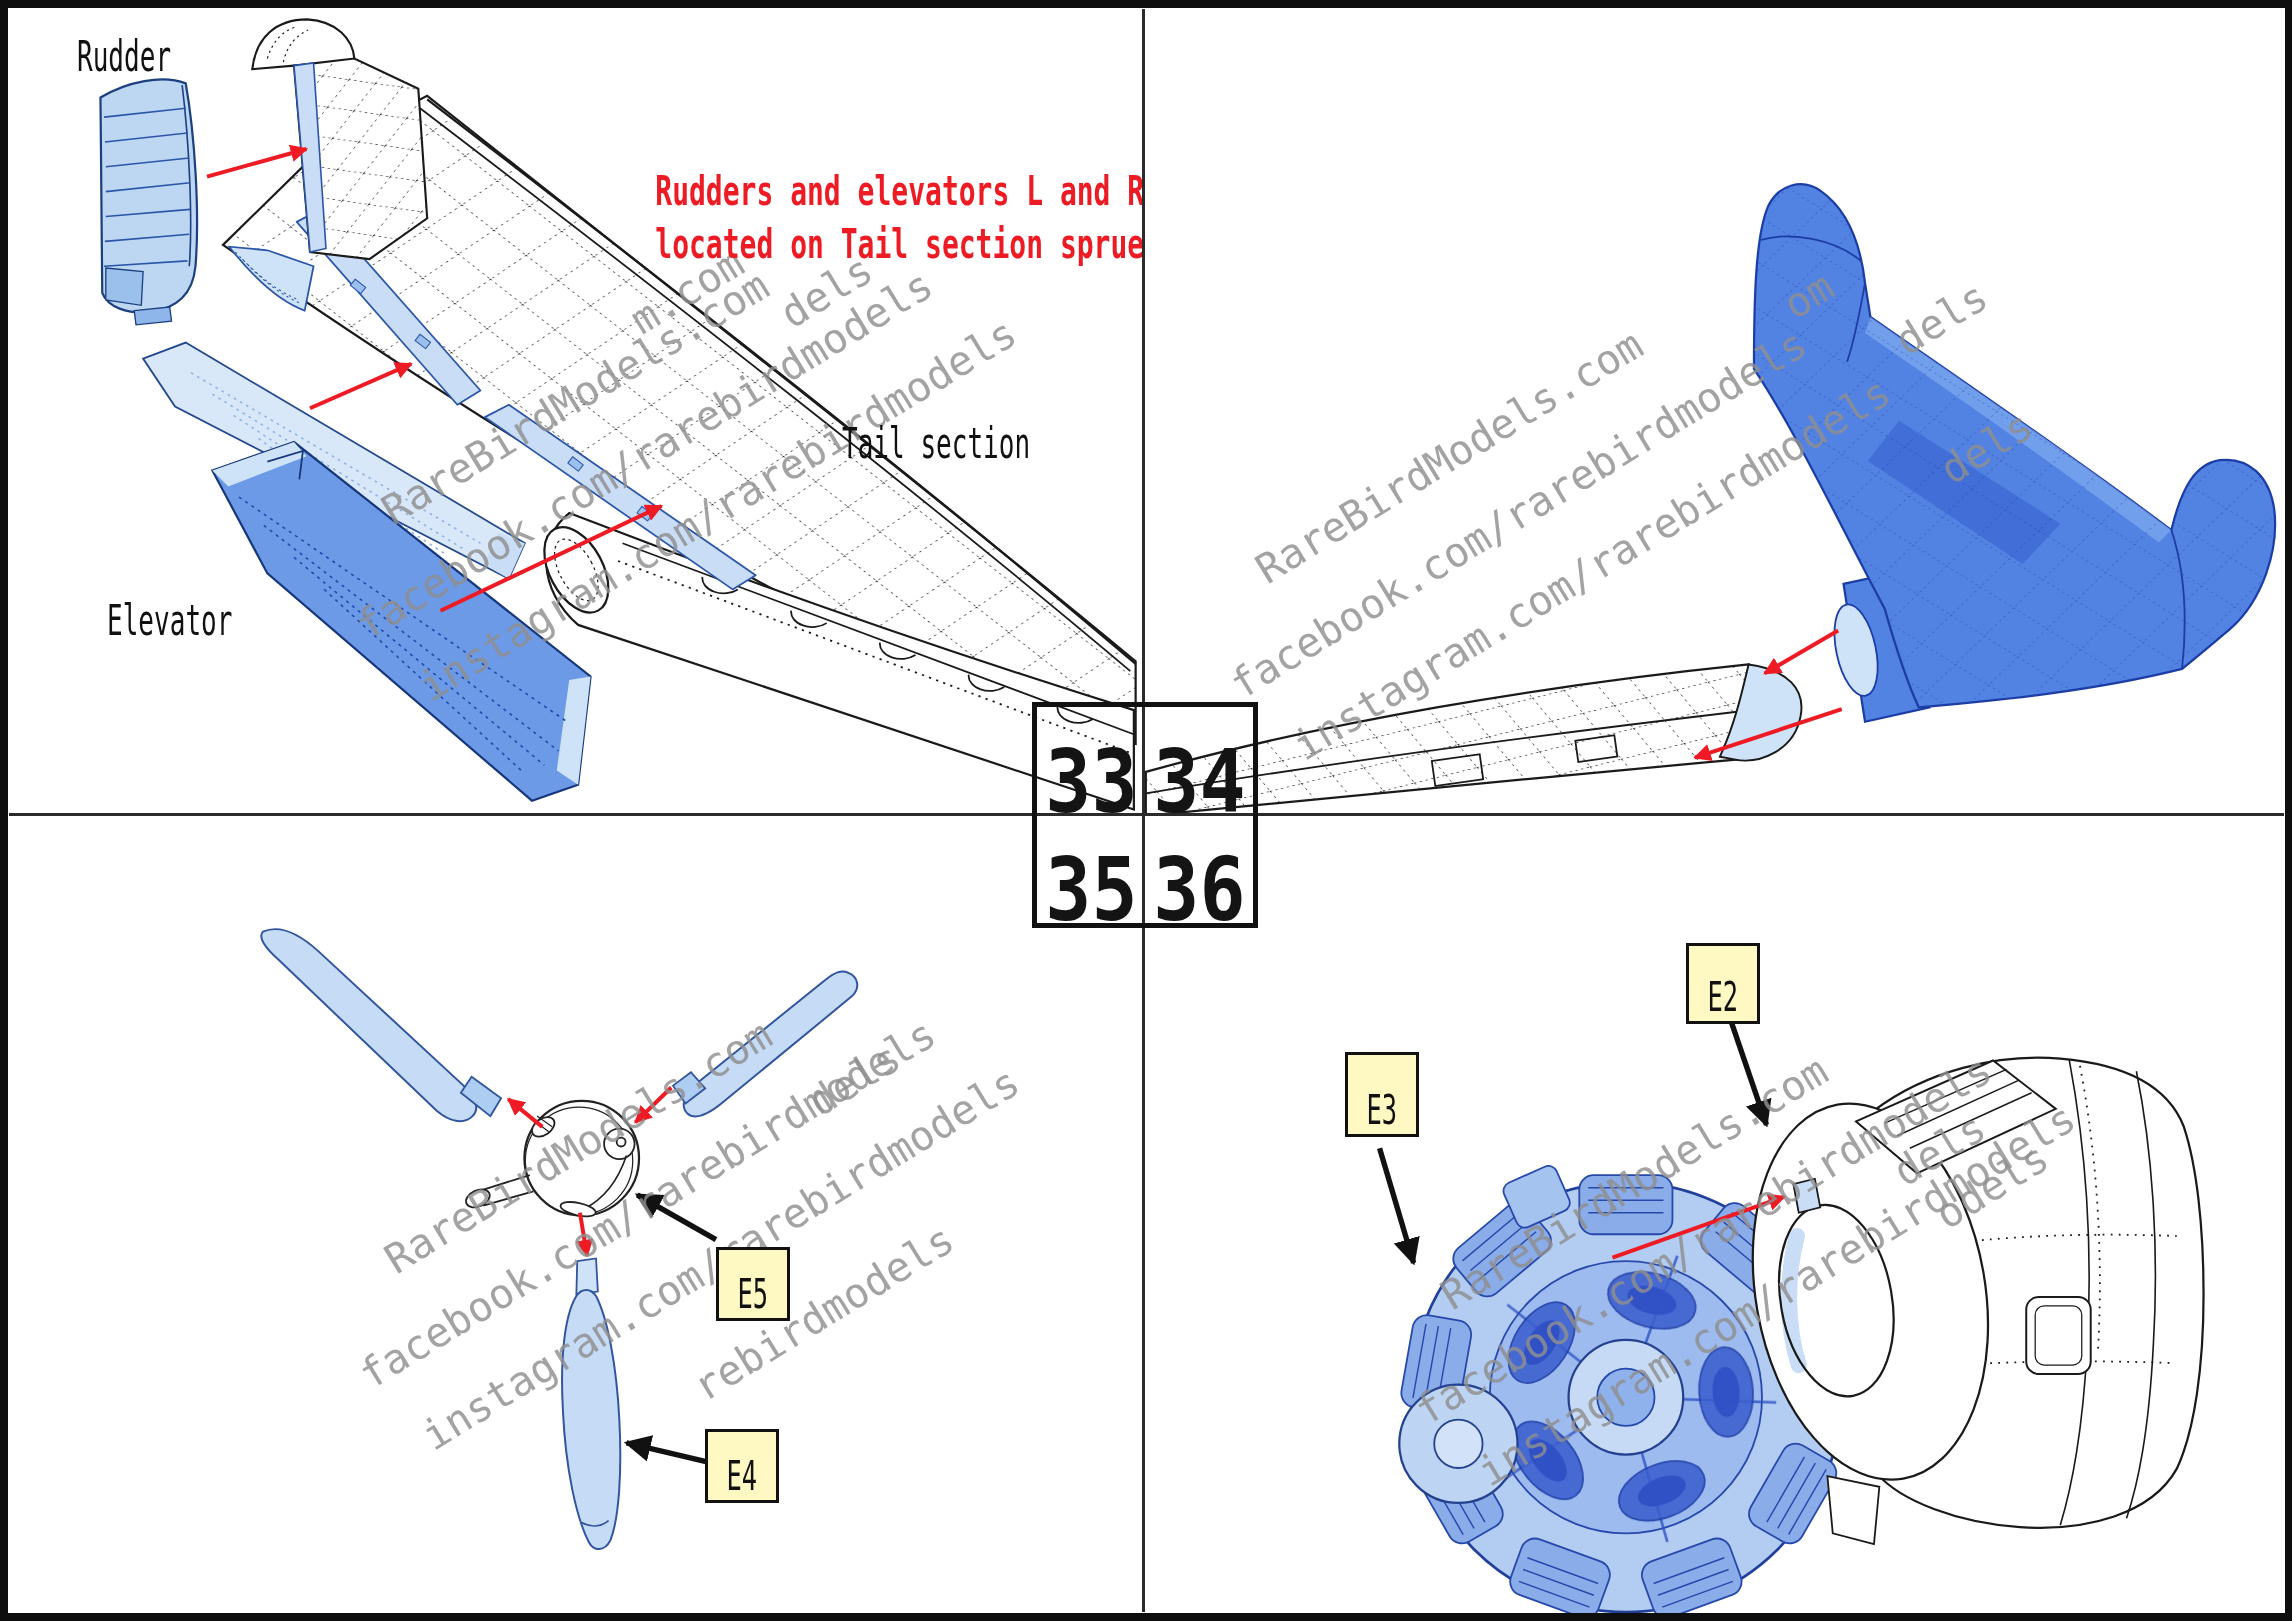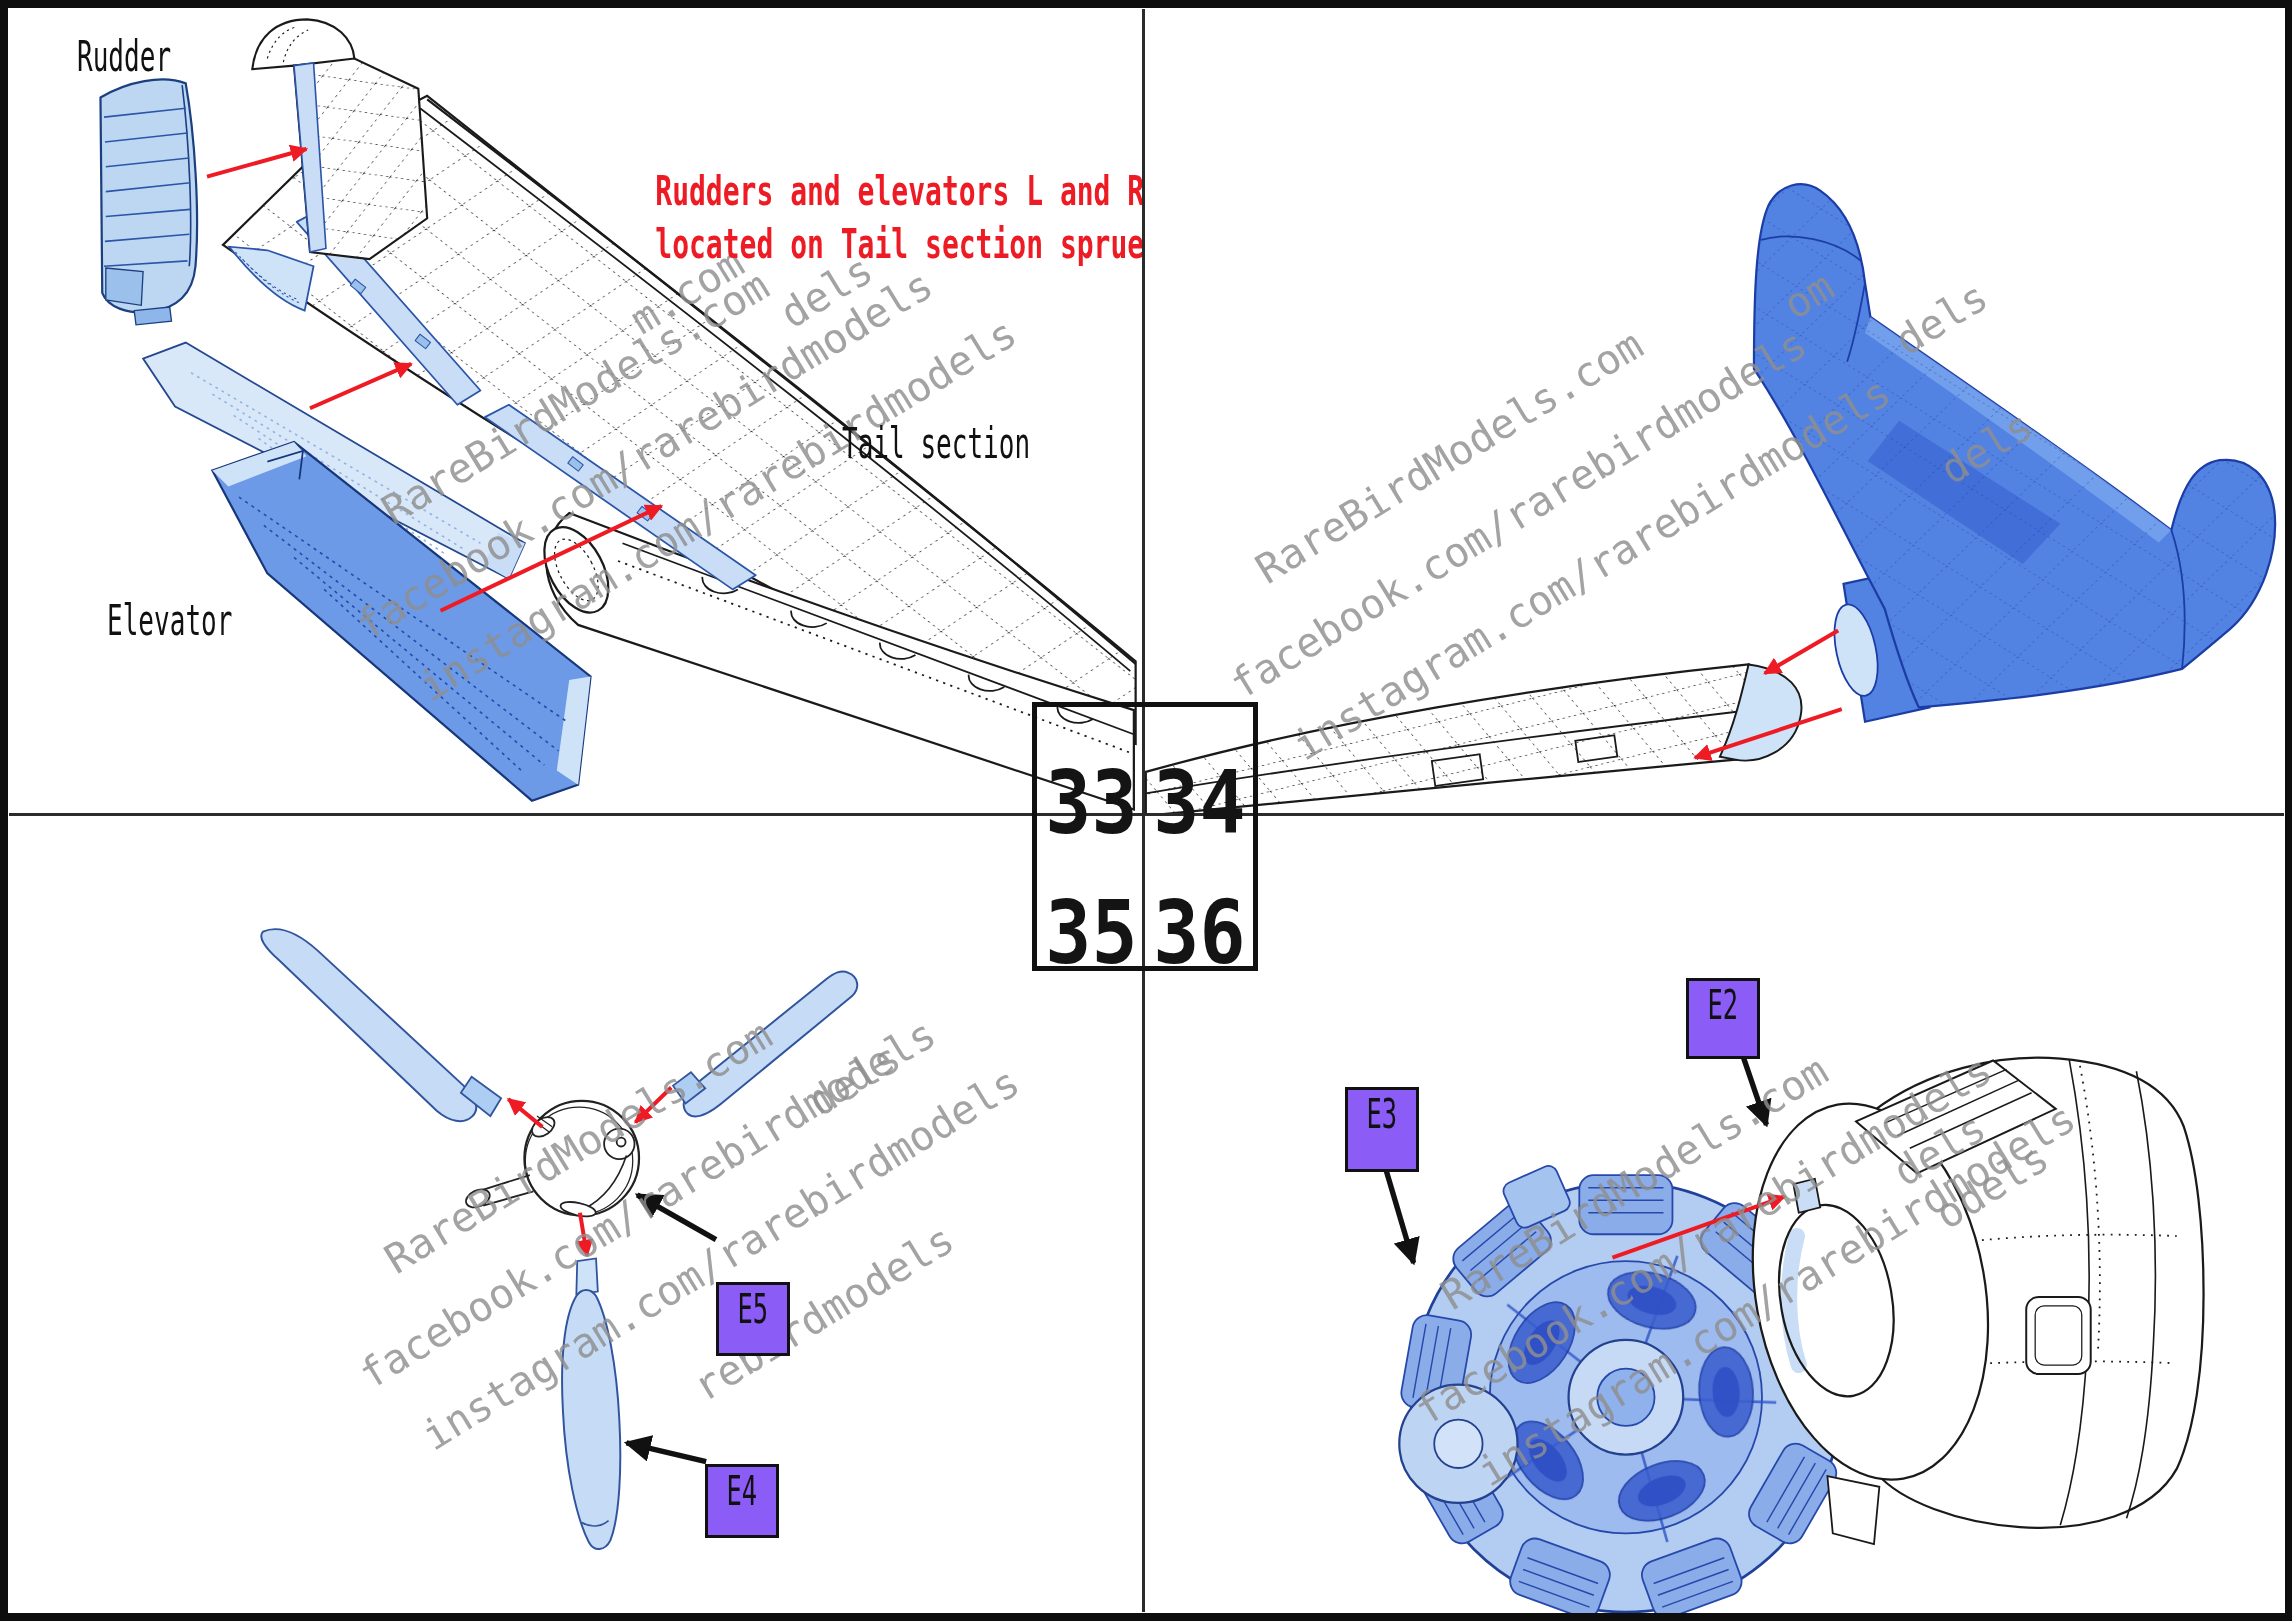--- a/index.html
+++ b/index.html
@@ -14,28 +14,28 @@
   .wms .i2{margin-left:0;display:block;}
   .wms .i3{margin-left:21.5px;display:block;}
   .wmf{position:absolute;transform:rotate(-31.5deg);transform-origin:0 0;color:#8f8f8f;
        opacity:.82;font-size:41px;white-space:nowrap;}
   
   .lbl{position:absolute;color:#111;font-size:42px;white-space:nowrap;
        transform:scaleX(.62);transform-origin:0 0;}
   .note{position:absolute;left:580px;top:165px;width:502px;text-align:center;color:#ed1c24;
         font-weight:bold;font-size:40px;line-height:53px;transform:scaleX(.70);
         transform-origin:center top;white-space:nowrap;}
-  .ebox{position:absolute;background:#8b5cf6;border:3.6px solid #111;display:flex;
-        align-items:flex-start;justify-content:center;margin-top:35px;}
+  .ebox{position:absolute;background:#fef9c3;border:3.6px solid #111;display:flex;
+        align-items:flex-end;justify-content:center;}
   .ebox span{font-size:41px;color:#111;transform:scaleX(.62);}
   
   .vdiv{position:absolute;left:1142px;top:9px;width:2.7px;height:1603px;background:#2b2b2b;}
   .hdiv{position:absolute;left:9px;top:813px;width:2275px;height:2.7px;background:#2b2b2b;}
   .frame{position:absolute;inset:0;border:8px solid #0e0e0e;pointer-events:none;}
-  .numbox{position:absolute;left:1032px;top:702px;width:226px;height:269px;
+  .numbox{position:absolute;left:1032px;top:702px;width:226px;height:226px;
           border:5.4px solid #111;box-sizing:border-box;display:flex;flex-wrap:wrap;}
   .numcell{width:50%;height:50%;display:flex;justify-content:center;align-items:flex-end;box-sizing:border-box;}
   .numcell span{font-size:87px;font-weight:bold;color:#141414;line-height:1;
                 margin-bottom:-10.7px;transform:scaleX(.88);}
 </style>
 </head>
 <body>
 
 <div class="sheet">
 

